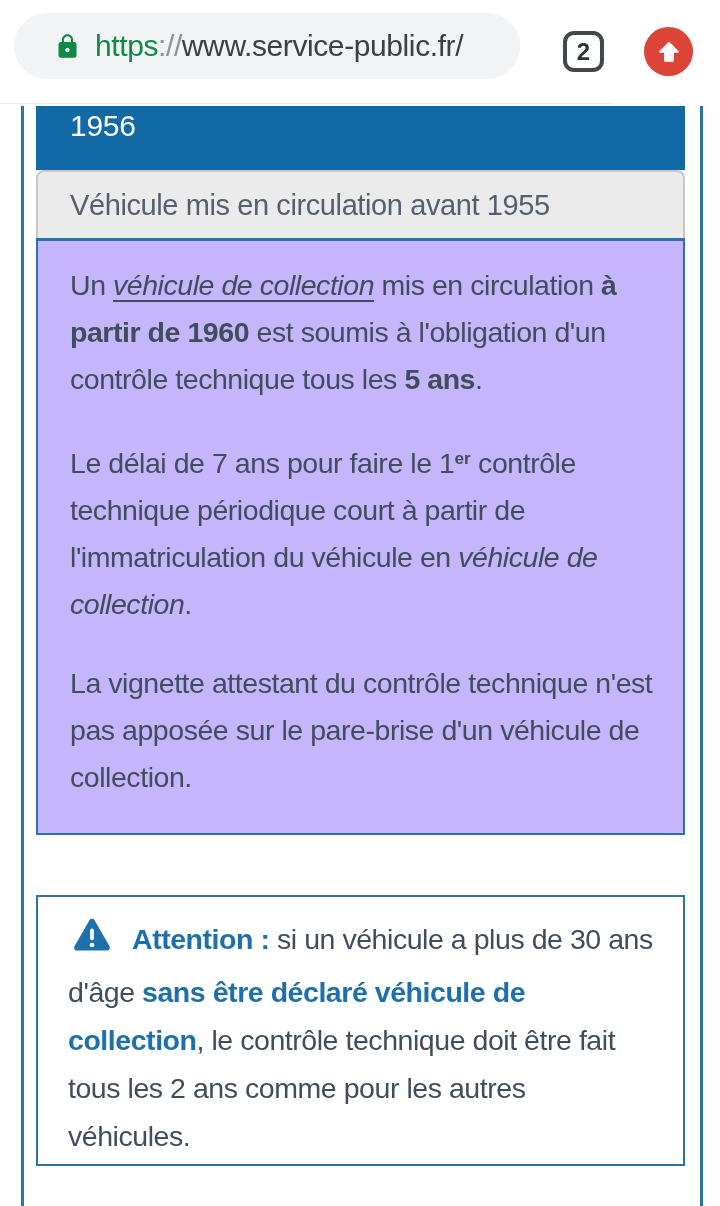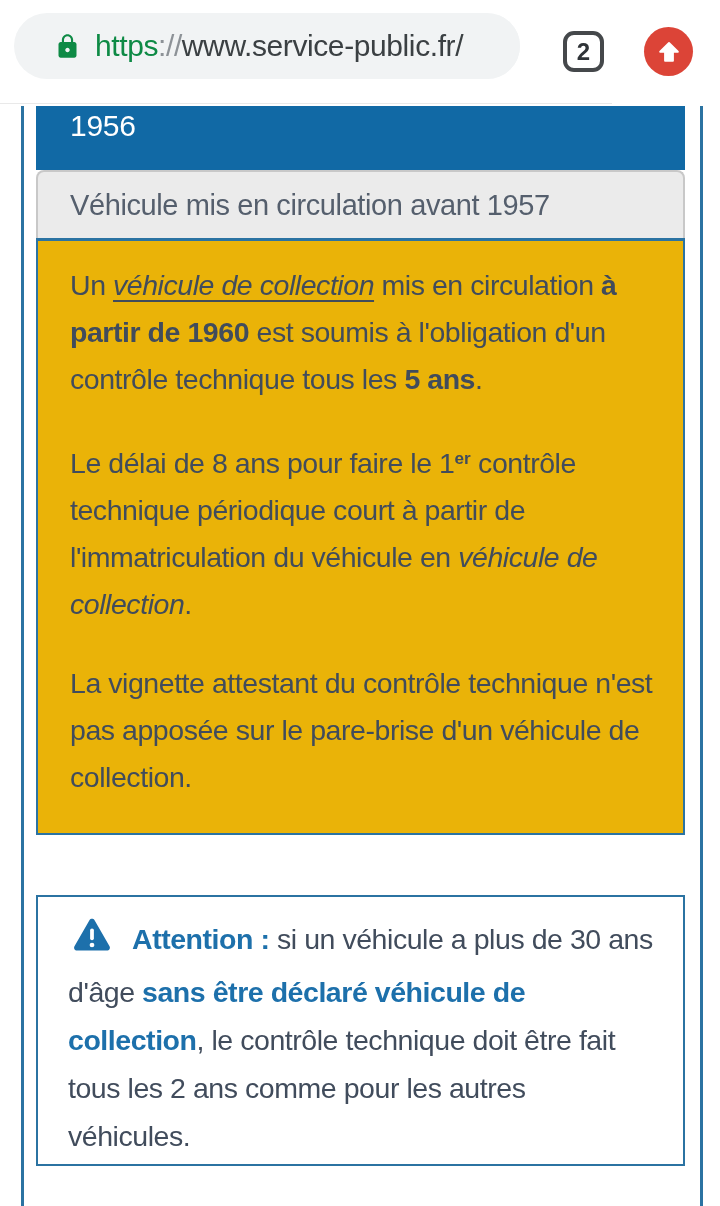--- a/index.html
+++ b/index.html
@@ -61,21 +61,21 @@
     position:absolute;left:36px;top:170px;width:649px;height:68px;
     background:#ebebeb;border:2px solid #c8c8c8;border-bottom:none;
     border-radius:8px 8px 0 0;box-sizing:border-box;
     display:flex;align-items:center;padding-left:32px;
     color:#555f6d;font-size:29px;letter-spacing:-0.4px;
   }
 
   
   .content-panel{
     position:absolute;left:36px;top:238px;width:649px;height:597px;
-    box-sizing:border-box;background:#eab308;
+    box-sizing:border-box;background:#c4b5fd;
     border:2.5px solid #2b73a2;border-top-width:3.5px;
     padding:21px 28px 0 32px;
   }
   .content-panel p{
     margin:0 0 32px;font-size:28.5px;line-height:47px;
     letter-spacing:-0.45px;color:#414c5c;
   }
 
   
   .warning-panel{
@@ -126,26 +126,26 @@
 </div>
 
 <div class="page-rail rail-left"></div>
 <div class="page-rail rail-right"></div>
 
 <div class="tab-active">
   <span>1956</span>
 </div>
 
 <div class="tab-inactive">
-  <span>Véhicule mis en circulation avant 1957</span>
+  <span>Véhicule mis en circulation avant 1955</span>
 </div>
 
 <div class="content-panel">
   <p><span>Un </span><span class="seg-link-italic">véhicule de collection</span><span> mis en circulation </span><span class="seg-bold">à partir de 1960</span><span> est soumis à l'obligation d'un contrôle technique tous les </span><span class="seg-bold">5 ans</span><span>.</span></p>
-  <p><span>Le délai de 8 ans pour faire le 1</span><span class="seg-sup">er</span><span> contrôle technique périodique court à partir de l'immatriculation du véhicule en </span><span class="seg-italic">véhicule de collection</span><span>.</span></p>
+  <p><span>Le délai de 7 ans pour faire le 1</span><span class="seg-sup">er</span><span> contrôle technique périodique court à partir de l'immatriculation du véhicule en </span><span class="seg-italic">véhicule de collection</span><span>.</span></p>
   <p><span>La vignette attestant du contrôle technique n'est pas apposée sur le pare-brise d'un véhicule de collection.</span></p>
 </div>
 
 <div class="warning-panel">
   <p class="warning-text">
     <span class="warning-icon">
       <svg width="40" height="36" viewBox="0 0 24 22" aria-hidden="true">
         <path d="M10.43 1.36c.7-1.21 2.44-1.21 3.14 0l9.14 15.83c.7 1.21-.17 2.72-1.57 2.72H2.86c-1.4 0-2.27-1.51-1.57-2.72L10.43 1.36z" fill="#1d70ab"></path>
         <rect x="10.85" y="6.4" width="2.3" height="7.2" rx="1.15" fill="#ffffff"></rect>
         <circle cx="12" cy="16.5" r="1.45" fill="#ffffff"></circle>

